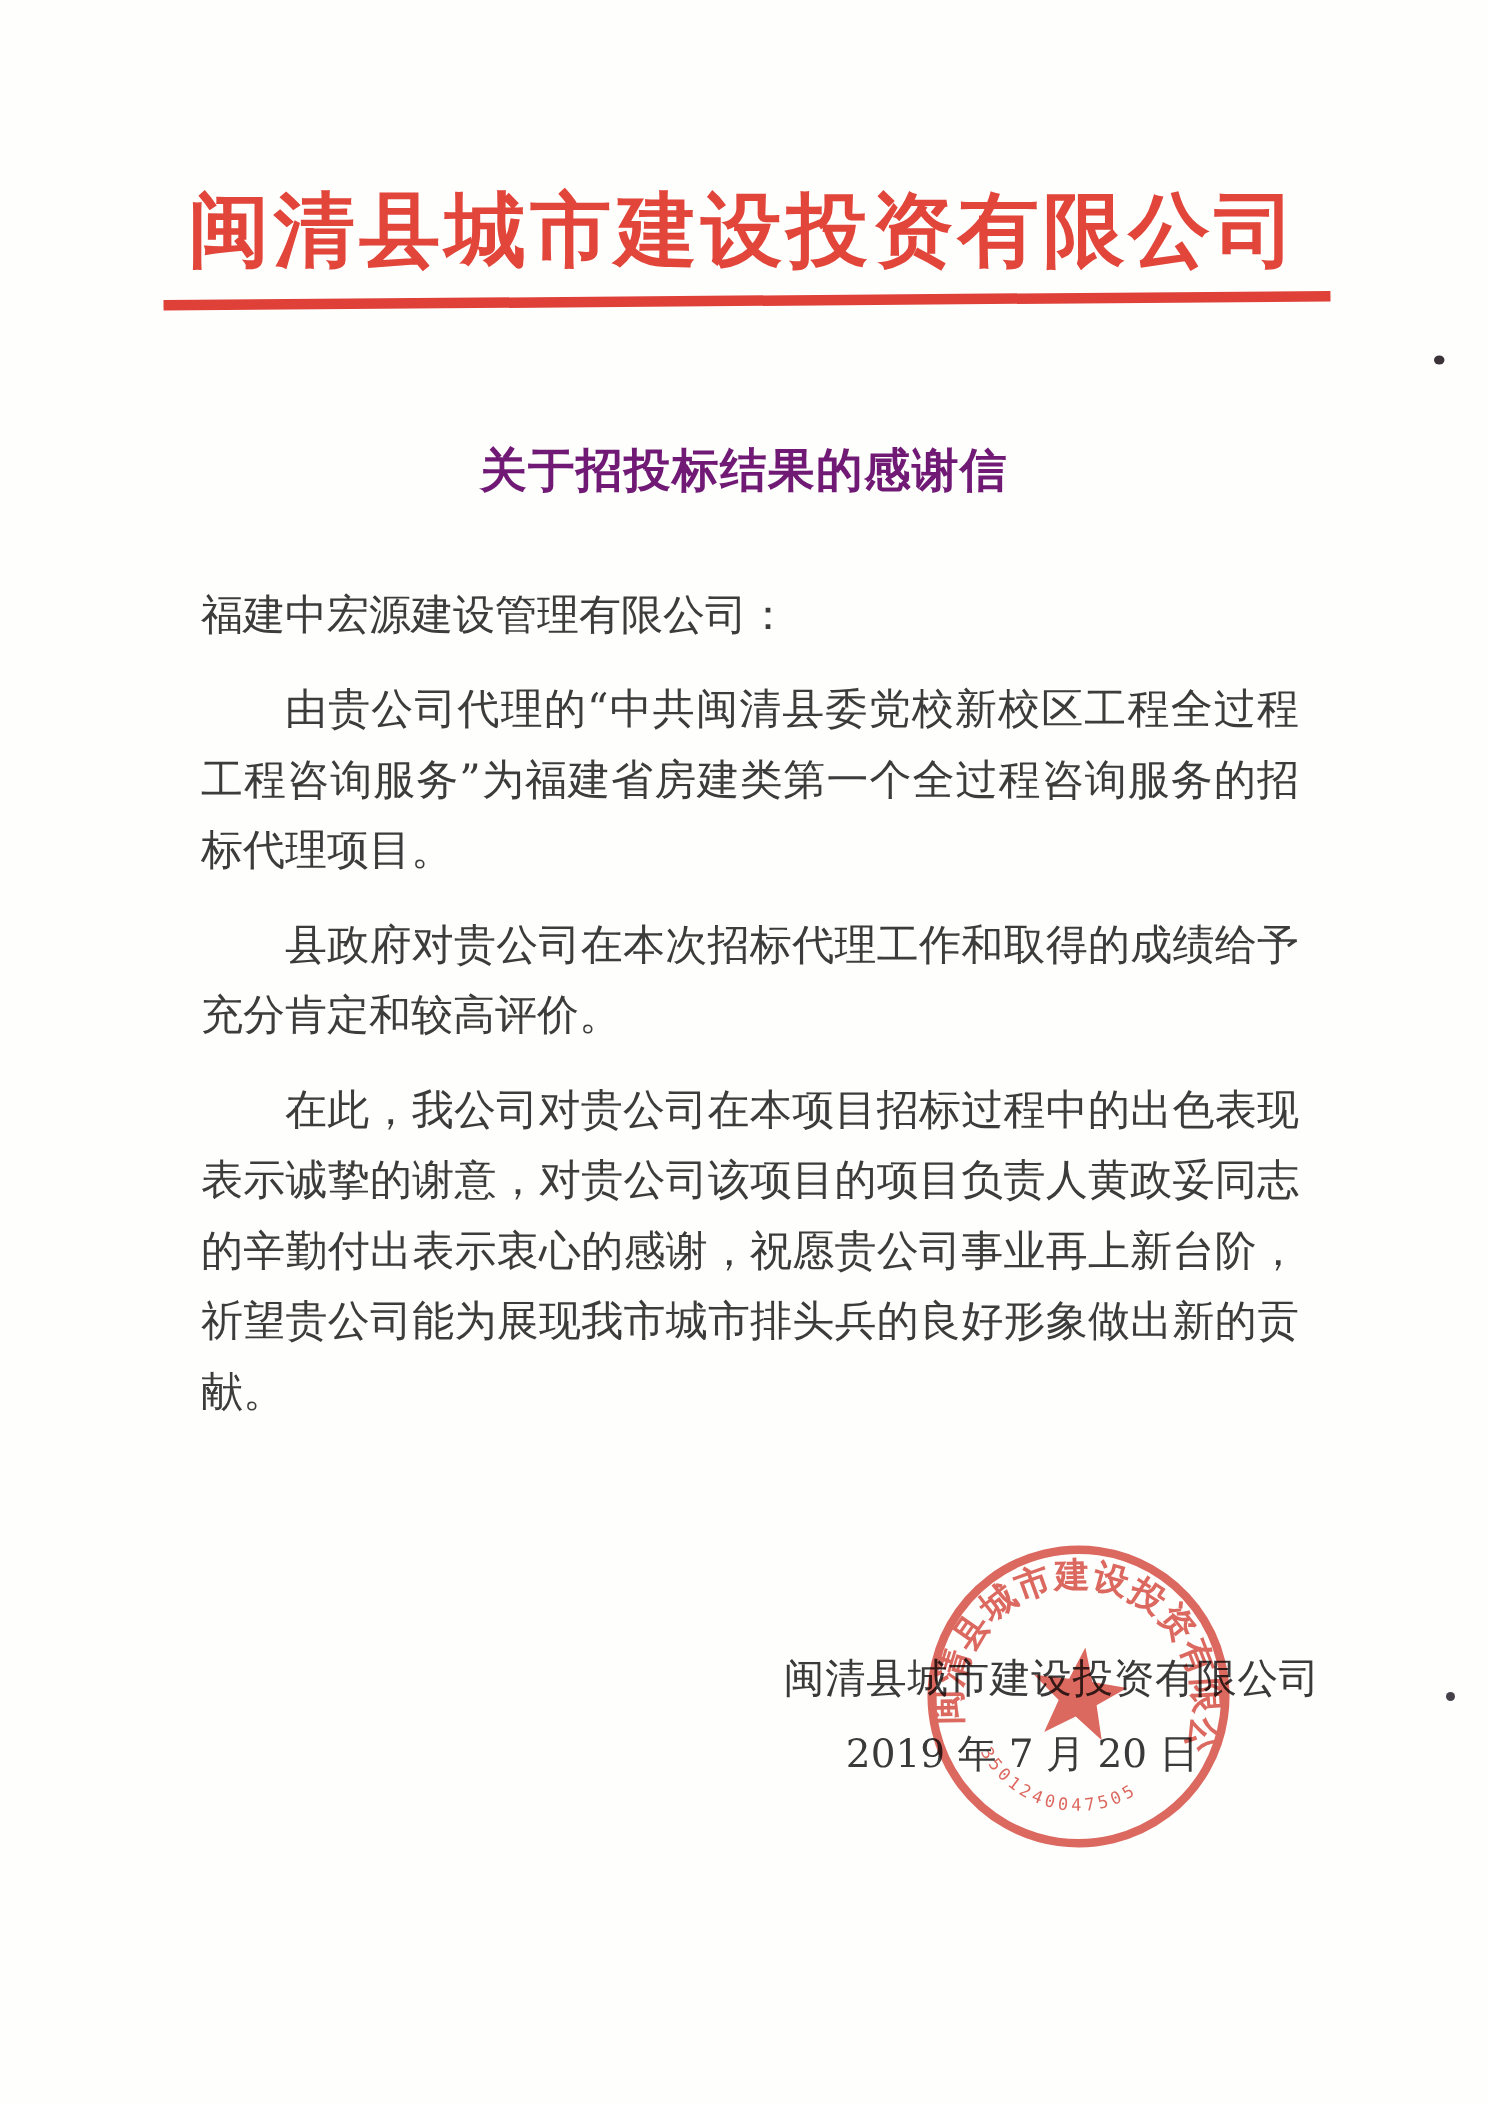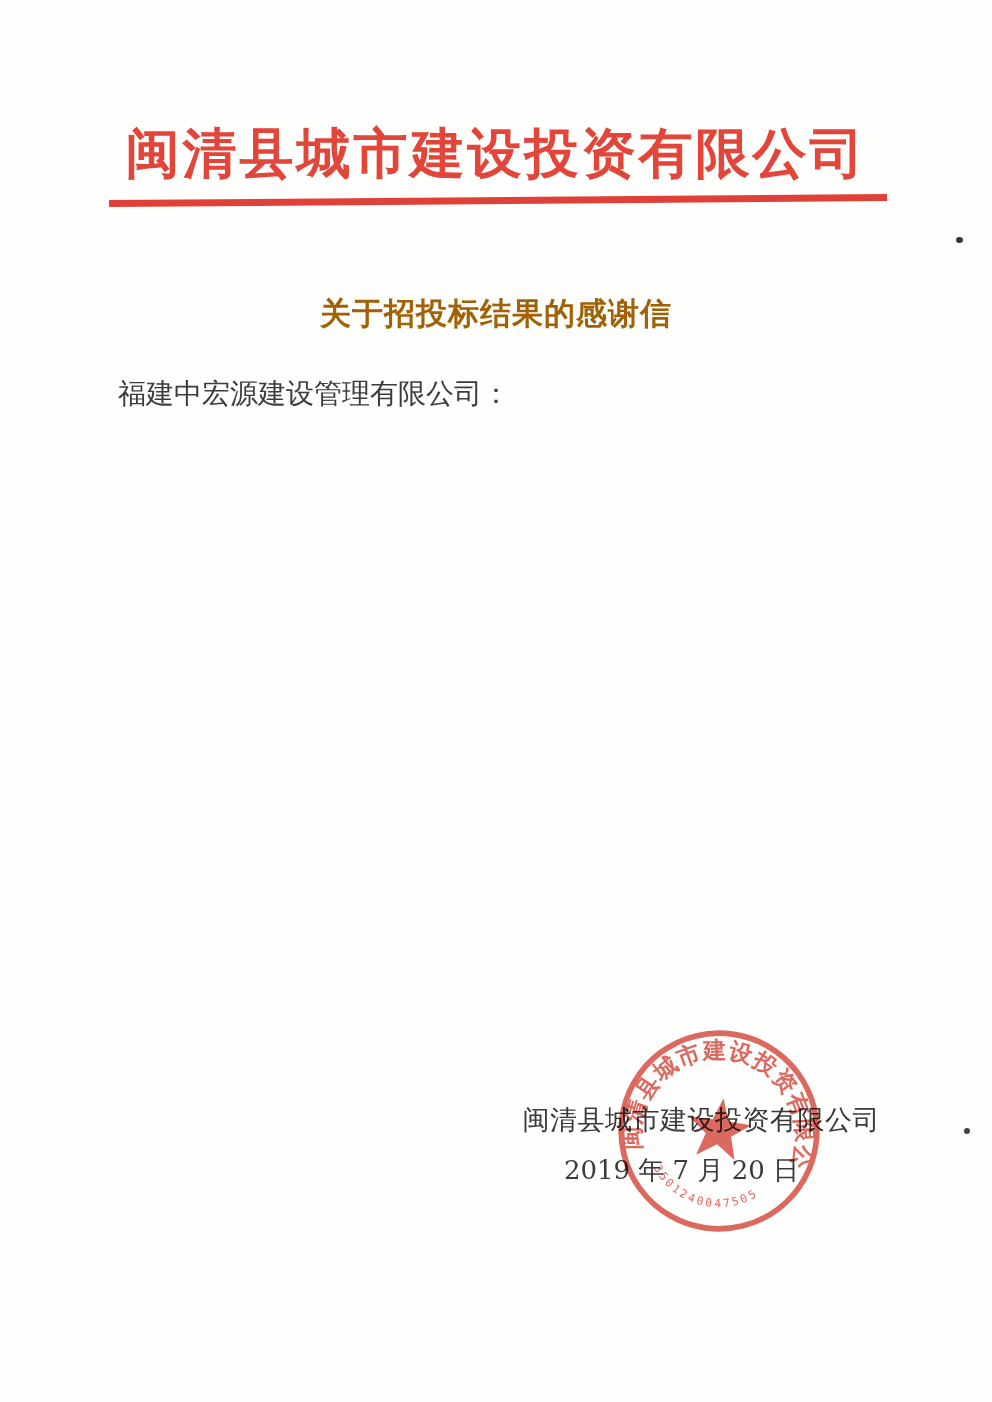--- a/index.html
+++ b/index.html
@@ -30,33 +30,33 @@
     transform:rotate(-0.45deg);
   }
 
   
   .letter-title {
     position:absolute; top:292px; left:0; width:100%;
     text-align:center;
     font-family:"Liberation Sans", sans-serif;
     font-weight:700;
     font-size:31px; line-height:44px;
-    color:#a16207;
+    color:#701a75;
     letter-spacing:1px;
   }
 
   
   .letter-body {
     position:absolute; top:370px; left:118px; width:764px;
     font-family:"DejaVu Serif", serif;
     font-size:28px; line-height:47px;
     color:#3c3c3c;
     text-align:justify;
   }
-  .letter-body p { margin:0; }
+  .letter-body p { margin:16px; }
   .letter-body p.para { text-indent:2em; }
 
   
   .sig-company {
     position:absolute; top:1100px; right:112px;
     font-family:"DejaVu Serif", serif;
     font-size:27px; line-height:40px;
     color:#3a3a3a;
     letter-spacing:0.5px;
     white-space:nowrap;
@@ -101,20 +101,23 @@
 
 <div class="page">
 
   <div class="letterhead">闽清县城市建设投资有限公司</div>
   <div class="letterhead-rule"></div>
 
   <div class="letter-title">关于招投标结果的感谢信</div>
 
   <div class="letter-body">
     <p class="salutation">福建中宏源建设管理有限公司：</p>
+    <p class="para">由贵公司代理的“中共闽清县委党校新校区工程全过程工程咨询服务”为福建省房建类第一个全过程咨询服务的招标代理项目。</p>
+    <p class="para">县政府对贵公司在本次招标代理工作和取得的成绩给予充分肯定和较高评价。</p>
+    <p class="para">在此，我公司对贵公司在本项目招标过程中的出色表现表示诚挚的谢意，对贵公司该项目的项目负责人黄政妥同志的辛勤付出表示衷心的感谢，祝愿贵公司事业再上新台阶，祈望贵公司能为展现我市城市排头兵的良好形象做出新的贡献。</p>
   </div>
 
   <div class="sig-company">闽清县城市建设投资有限公司</div>
   <div class="sig-date">2019 年 7 月 20 日</div>
 
   <svg class="stamp" viewBox="0 0 200 200">
     <defs>
       <path id="arcTop" d="M 28.2,130 A 76,76 0 1 1 171.8,130"></path>
       <path id="arcBottom" d="M 40,141 A 71,71 0 0 0 160,141"></path>
     </defs>

